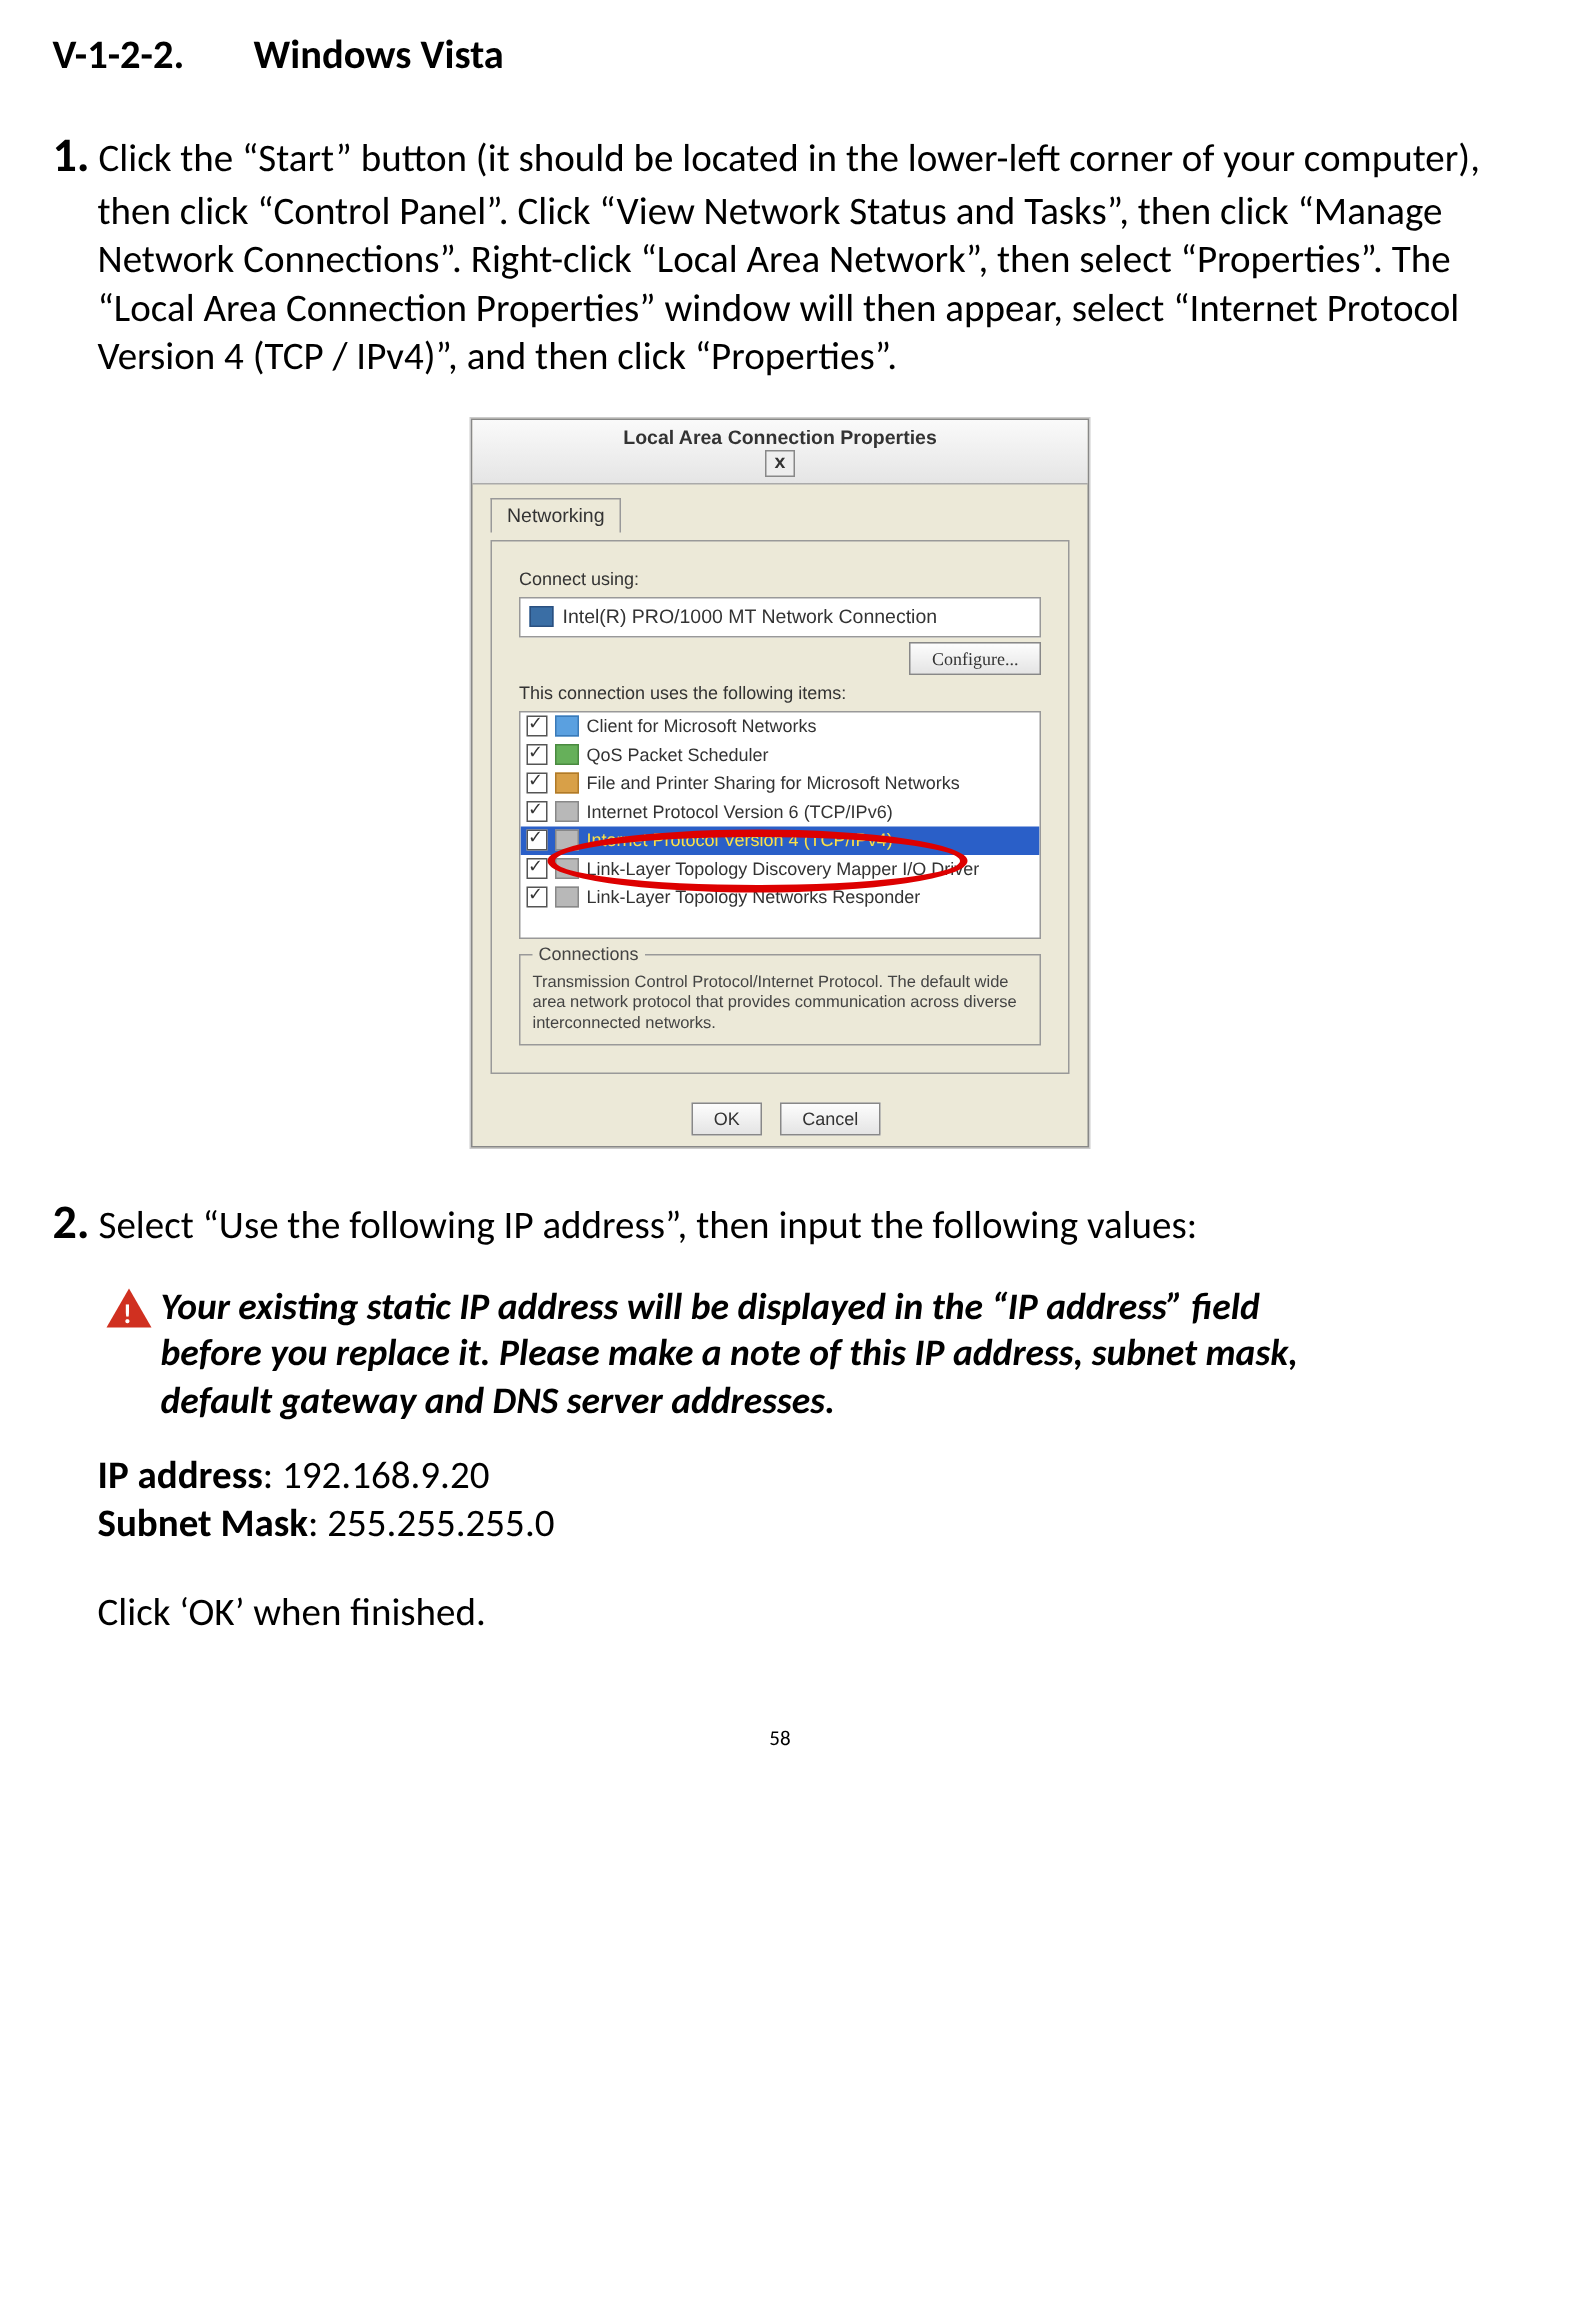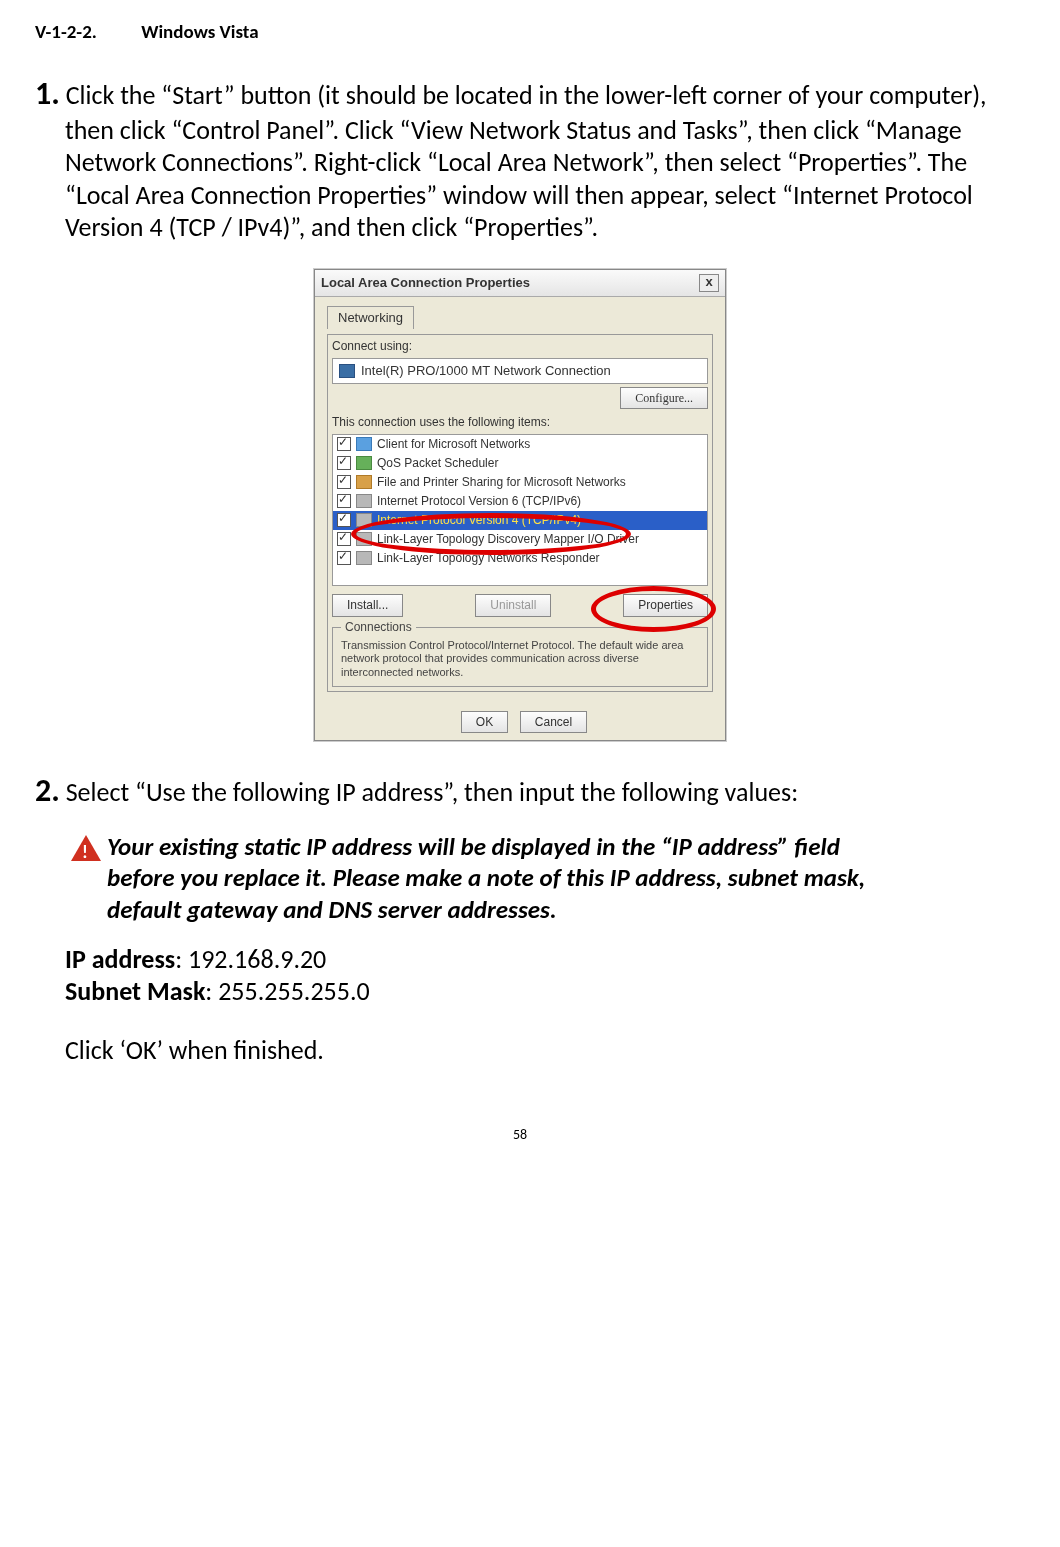--- a/index.html
+++ b/index.html
@@ -7,21 +7,21 @@
     width: 1060px;
     margin: 0;
     padding: 20px 55px 20px 35px;
     box-sizing: border-box;
     color: #000;
     font-size: 26px;
     line-height: 1.25;
   }
   .section-heading {
     font-weight: bold;
-    font-size: 19px;
+    font-size: 27px;
     margin-bottom: 30px;
   }
   .section-heading .num { margin-right: 40px; }
   .step {
     margin-bottom: 20px;
   }
   .step-num {
     font-weight: bold;
     font-size: 32px;
     display: inline;
@@ -48,33 +48,34 @@
     box-shadow: 0 0 0 1px #ccc;
   }
   .dlg-title {
     display:flex;
     justify-content: space-between;
     align-items:center;
     background: linear-gradient(#fafafa,#e5e5e5);
     border-bottom: 1px solid #aaa;
     padding: 4px 6px;
     font-weight: bold;
+    flex-direction: column;
   }
   .dlg-close {
     width: 18px; height:16px; border:1px solid #888; background:#eee;
     text-align:center; line-height:14px; font-weight:bold;
   }
   .dlg-inner { padding: 8px 12px 12px 12px; }
   .tab-strip { margin-bottom:6px; }
   .tab {
     display:inline-block; padding:3px 10px; border:1px solid #999;
     border-bottom:none; background:#ece9d8; position:relative; top:1px;
   }
   .panel {
-    border:1px solid #999; background:#ece9d8; padding:4px;
+    border:1px solid #999; background:#ece9d8; padding:18px;
   }
   .lbl { font-size:12px; color:#333; }
   .adapter-box {
     border:1px solid #999; background:#fff; padding:4px 6px; margin:4px 0 6px 0;
     display:flex; align-items:center; gap:6px;
   }
   .nic-icon { width:14px;height:12px;background:#3a6ea5;border:1px solid #2a5080; }
   .btn {
     border:1px solid #888; background:linear-gradient(#fdfdfd,#e4e4e4);
     padding:3px 14px; font-size:12px; color:#333;
@@ -180,26 +181,20 @@
               <span class="mini-icon mi-gr"></span>
               <span>Link-Layer Topology Discovery Mapper I/O Driver</span>
             </div>
           <div class="item-row">
               <span class="chk"></span>
               <span class="mini-icon mi-gr"></span>
               <span>Link-Layer Topology Networks Responder</span>
             </div>
           <div class="circle circle1"></div>
         </div>
-        <div class="btnrow">
-          <span class="btn">Install...</span>
-          <span class="btn disabled">Uninstall</span>
-          <span class="btn">Properties</span>
-          <div class="circle circle2"></div>
-        </div>
         <div class="desc-box">
           <span class="desc-title">Connections</span>
           <div style="margin-top:-10px">Transmission Control Protocol/Internet Protocol. The default wide area network protocol that provides communication across diverse interconnected networks.</div>
         </div>
       </div>
     </div>
     <div class="dlg-footer">
       <span class="btn">OK</span>
       <span class="btn">Cancel</span>
     </div>

